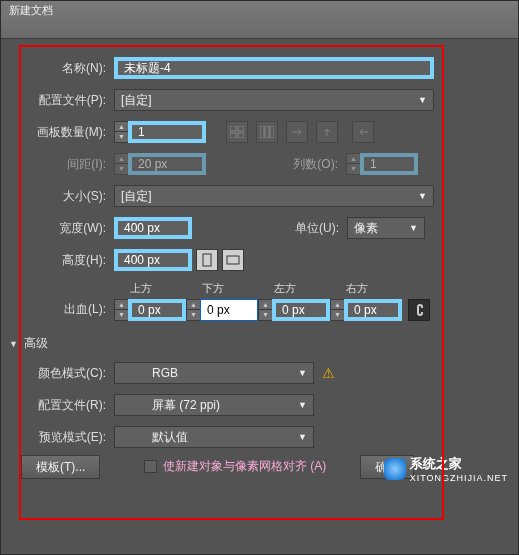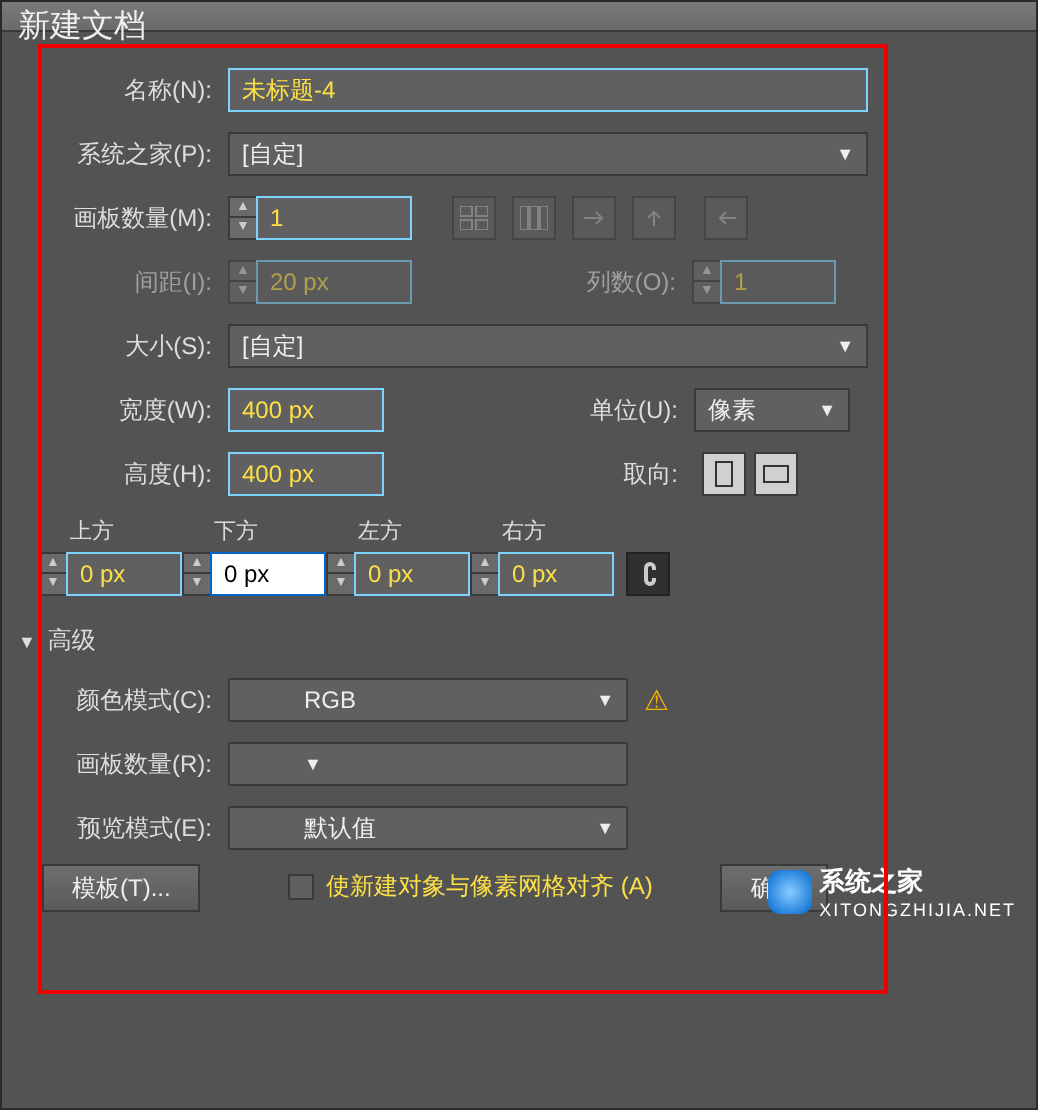--- a/index.html
+++ b/index.html
@@ -1,23 +1,23 @@
 <!DOCTYPE html>
 <html><head>
 <meta charset="utf-8">
 <style>
 * { box-sizing: border-box; margin: 0; padding: 0; font-family: "Microsoft YaHei", sans-serif; }
 body { background: #535353; width: 519px; height: 555px; overflow: hidden; }
 .dialog { width: 519px; height: 555px; background: #535353; border: 1px solid #2a2a2a; }
-.titlebar { background: linear-gradient(#7a7a7a,#6a6a6a); height: 15px; padding: 2px 8px; color: #eee; font-size: 16px; border-bottom: 1px solid #3a3a3a; }
+.titlebar { background: linear-gradient(#7a7a7a,#6a6a6a); height: 38px; padding: 2px 8px; color: #eee; font-size: 11px; border-bottom: 1px solid #3a3a3a; }
 .content { padding: 18px; position: relative; }
 .red-box { position: absolute; left: 18px; top: 6px; width: 425px; height: 475px; border: 2px solid #e00; pointer-events: none; z-index: 5; }
 .row { display: flex; align-items: center; margin-bottom: 10px; font-size: 12px; color: #ddd; }
 .lbl { width: 95px; text-align: right; padding-right: 8px; }
-.input-text { background: #606060; border: 1px solid #7dd3fc; color: #fde047; height: 22px; padding: 0 6px; font-size: 12px; }
+.input-text { background: #606060; border: 4px solid #7dd3fc; color: #ffffff; height: 22px; padding: 0 6px; font-size: 12px; }
 .input-text.w320 { width: 320px; }
 .select { background: #606060; border: 1px solid #3a3a3a; color: #eee; height: 22px; padding: 0 6px; font-size: 12px; display: flex; align-items: center; justify-content: space-between; }
 .select .arrow { font-size: 9px; }
 .w320 { width: 320px; }
 .w78 { width: 78px; }
 .w200 { width: 200px; padding-left: 37px; }
 .w58 { width: 58px; }
 .spinner { display: flex; }
 .spin-btns { display: flex; flex-direction: column; width: 14px; border: 1px solid #3a3a3a; border-right: none; }
 .spin-btns span { height: 10px; background: #6a6a6a; font-size: 7px; text-align: center; line-height: 10px; color: #ccc; border-bottom: 1px solid #3a3a3a; cursor: pointer; }
@@ -28,21 +28,21 @@
 .artboard-icons .iconbtn svg { width: 14px; height: 12px; }
 .orient-btn { width: 22px; height: 22px; background: #d0d0d0; border: 1px solid #3a3a3a; margin-left: 4px; display: inline-flex; align-items: center; justify-content: center; }
 .bleed-group { display: flex; align-items: flex-end; }
 .bleed-col { display: flex; flex-direction: column; align-items: flex-start; }
 .bleed-col .hdr { font-size: 11px; color: #ddd; margin-bottom: 3px; padding-left: 16px; }
 .bleed-active .input-text { background: #fff; color: #000; border: 1px solid #0066cc; }
 .link-icon { width: 22px; height: 22px; background: #303030; border: 1px solid #222; display: flex; align-items: center; justify-content: center; margin-left: 6px; }
 .advanced-hdr { display: flex; align-items: center; font-size: 12px; color: #ddd; margin: 14px 0 10px -10px; }
 .advanced-hdr .tri { margin-right: 6px; font-size: 9px; }
 .warn { color: #f5b400; font-size: 14px; margin-left: 8px; }
-.checkbox-row { margin-left: 125px; display: flex; align-items: center; font-size: 12px; color: #fde047; }
+.checkbox-row { margin-left: 125px; display: flex; align-items: center; font-size: 12px; color: #f9a8d4; }
 .checkbox-row .cb { width: 13px; height: 13px; border: 1px solid #3a3a3a; background: #606060; margin-right: 6px; }
 .footer { position: absolute; bottom: 14px; left: 20px; right: 0; display: flex; align-items: flex-end; }
 .btn { background: linear-gradient(#6e6e6e,#5a5a5a); border: 1px solid #3a3a3a; color: #eee; font-size: 12px; height: 24px; padding: 0 14px; cursor: pointer; }
 .watermark { position: absolute; right: 10px; bottom: 10px; display: flex; align-items: center; color: #fff; font-size: 13px; font-weight: bold; justify-content: flex-end; }
 .watermark .logo { width: 22px; height: 22px; background: radial-gradient(circle,#8cf,#06c); border-radius: 6px; margin-right: 4px; }
 .watermark .sub { font-size: 9px; font-weight: normal; letter-spacing: 1px; }
 </style>
 </head>
 <body>
 
@@ -50,21 +50,21 @@
   <div class="titlebar">新建文档</div>
   <div class="content">
     <div class="red-box"></div>
 
     <div class="row">
       <span class="lbl">名称(N):</span>
       <input class="input-text w320" value="未标题-4" style="">
     </div>
 
     <div class="row">
-      <span class="lbl">系统之家(P):</span>
+      <span class="lbl">配置文件(P):</span>
       <div class="select w320">
         <span>[自定]</span>
         <span class="arrow">▼</span>
       </div>
     </div>
 
     <div class="row">
       <span class="lbl">画板数量(M):</span>
       <div class="spinner">
         <div class="spin-btns">
@@ -140,34 +140,34 @@
       <span class="lbl" style="width:155px">单位(U):</span>
       <div class="select w78">
         <span>像素</span>
         <span class="arrow">▼</span>
       </div>
     </div>
 
     <div class="row">
       <span class="lbl">高度(H):</span>
       <input class="input-text w78" value="400 px" style="">
-      <span class="lbl" style="width:155px">取向:</span>
       <div class="orient-btn">
           <svg width="10" height="14">
             <rect x="1" y="1" width="8" height="12" fill="none" stroke="#333"></rect>
           </svg>
         </div>
       <div class="orient-btn">
           <svg width="14" height="10">
             <rect x="1" y="1" width="12" height="8" fill="none" stroke="#333"></rect>
           </svg>
         </div>
     </div>
 
     <div class="row">
+      <span class="lbl" style="align-self:flex-end;padding-bottom:3px">出血(L):</span>
       <div class="bleed-group">
         <div class="bleed-col">
           <span class="hdr">上方</span>
           <div class="spinner">
             <div class="spin-btns">
                 <span>▲</span>
                 <span>▼</span>
               </div>
             <input class="input-text w58" value="0 px" style="">
           </div>
@@ -218,22 +218,23 @@
     <div class="row">
       <span class="lbl">颜色模式(C):</span>
       <div class="select w200">
         <span>RGB</span>
         <span class="arrow">▼</span>
       </div>
       <span class="warn">⚠</span>
     </div>
 
     <div class="row">
-      <span class="lbl">画板数量(R):</span>
+      <span class="lbl">配置文件(R):</span>
       <div class="select w200">
+        <span>屏幕 (72 ppi)</span>
         <span class="arrow">▼</span>
       </div>
     </div>
 
     <div class="row">
       <span class="lbl">预览模式(E):</span>
       <div class="select w200">
         <span>默认值</span>
         <span class="arrow">▼</span>
       </div>

